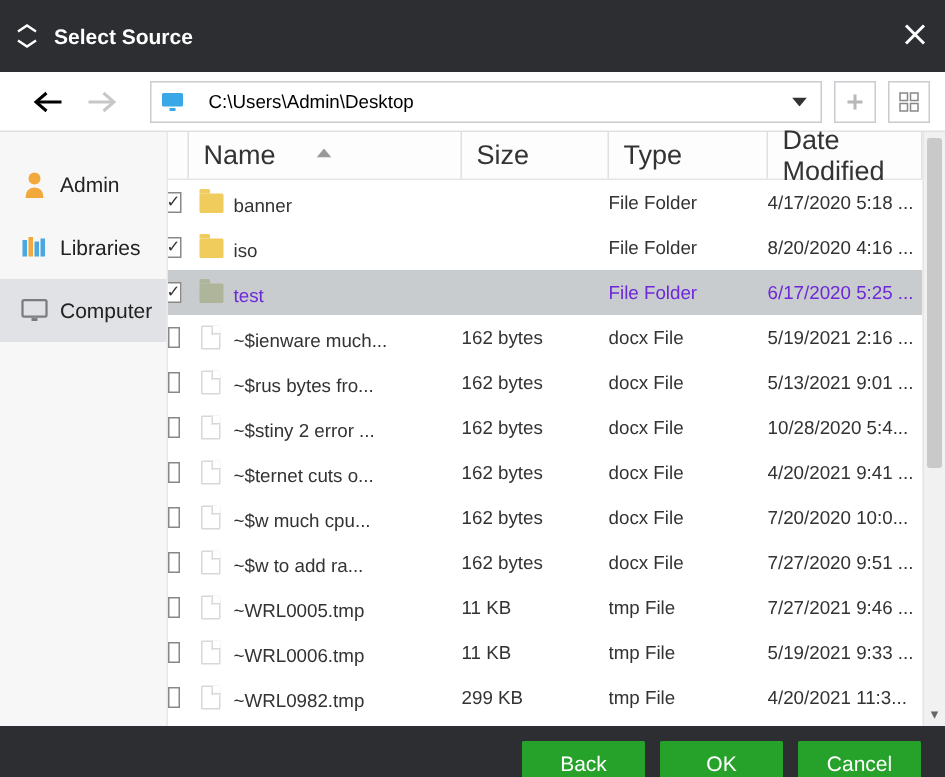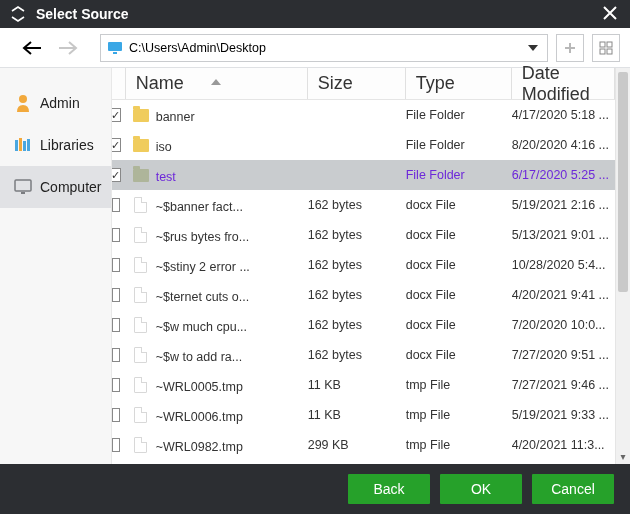--- a/index.html
+++ b/index.html
@@ -1,24 +1,24 @@
 <!DOCTYPE html>
 <html><head>
 <meta charset="utf-8">
 <style>
 * { box-sizing: border-box; margin: 0; padding: 0; }
 body { font-family: Arial, sans-serif; font-size: 13px; background: #fff; width: 630px; height: 518px; overflow: hidden; }
-.titlebar { background: #2c2e32; height: 28px; display: flex; align-items: center; padding: 0 8px; color: #fff; }
+.titlebar { background: #2c2e32; height: 48px; display: flex; align-items: center; padding: 0 8px; color: #fff; }
 .titlebar .app-icon { width: 20px; height: 20px; margin-right: 8px; display:flex; align-items:center; justify-content:center; }
 .titlebar .title { flex: 1; font-size: 14px; font-weight: bold; }
 .titlebar .close { cursor: pointer; width: 24px; text-align:center; }
 .toolbar { height: 40px; display: flex; align-items: center; border-bottom: 1px solid #dfe1e4; padding: 0 10px 0 18px; gap: 8px; }
 .nav-btn { width: 28px; height: 28px; display:flex; align-items:center; justify-content:center; cursor:pointer; }
 .nav-btn.disabled svg path, .nav-btn.disabled svg polyline { stroke: #c7c7c7; }
-.path-bar { flex:1; height: 28px; border: 1px solid #c9cbce; display:flex; align-items:center; padding:0 6px; gap:6px; margin-left:10px; }
+.path-bar { flex:1; height: 28px; border: 1px solid #c9cbce; display:flex; align-items:center; padding:0 6px; gap:16px; margin-left:10px; }
 .path-bar .mon-icon { width:16px; height:14px; }
 .path-bar .path-text { flex:1; font-size:12.5px; color:#000; }
 .path-bar .drop { width:16px; display:flex; justify-content:center; cursor:pointer; }
 .tb-icon { width:28px; height:28px; border:1px solid #c9cbce; display:flex; align-items:center; justify-content:center; cursor:pointer; color:#888; }
 
 .body { display:flex; height: 396px; }
 .sidebar { width: 142px; background:#f7f7f7; border-right:1px solid #e8e8e8; padding-top:14px; }
 .side-item { height:42px; display:flex; align-items:center; padding-left:14px; gap:8px; cursor:pointer; font-size:14px; color:#222; }
 .side-item.selected { background:#e1e2e5; }
 .side-ic { width:18px; height:18px; display:flex; align-items:center; justify-content:center; }
@@ -210,21 +210,21 @@
             <div class="cell" style="flex:1">6/17/2020 5:25 ...</div>
           </div>
           <div class="row">
             <div class="cell" style="flex:0 0 14px;padding-left:0;display:flex;justify-content:center">
               <span class="chk"></span>
             </div>
             <div class="cell c-name" style="flex:0 0 182px">
               <span class="f-icon">
                 <div class="file-ico"></div>
               </span>
-              <span>~$banner fact...</span>
+              <span>~$ienware much...</span>
             </div>
             <div class="cell" style="flex:0 0 98px">162 bytes</div>
             <div class="cell" style="flex:0 0 106px">docx File</div>
             <div class="cell" style="flex:1">5/19/2021 2:16 ...</div>
           </div>
           <div class="row">
             <div class="cell" style="flex:0 0 14px;padding-left:0;display:flex;justify-content:center">
               <span class="chk"></span>
             </div>
             <div class="cell c-name" style="flex:0 0 182px">

